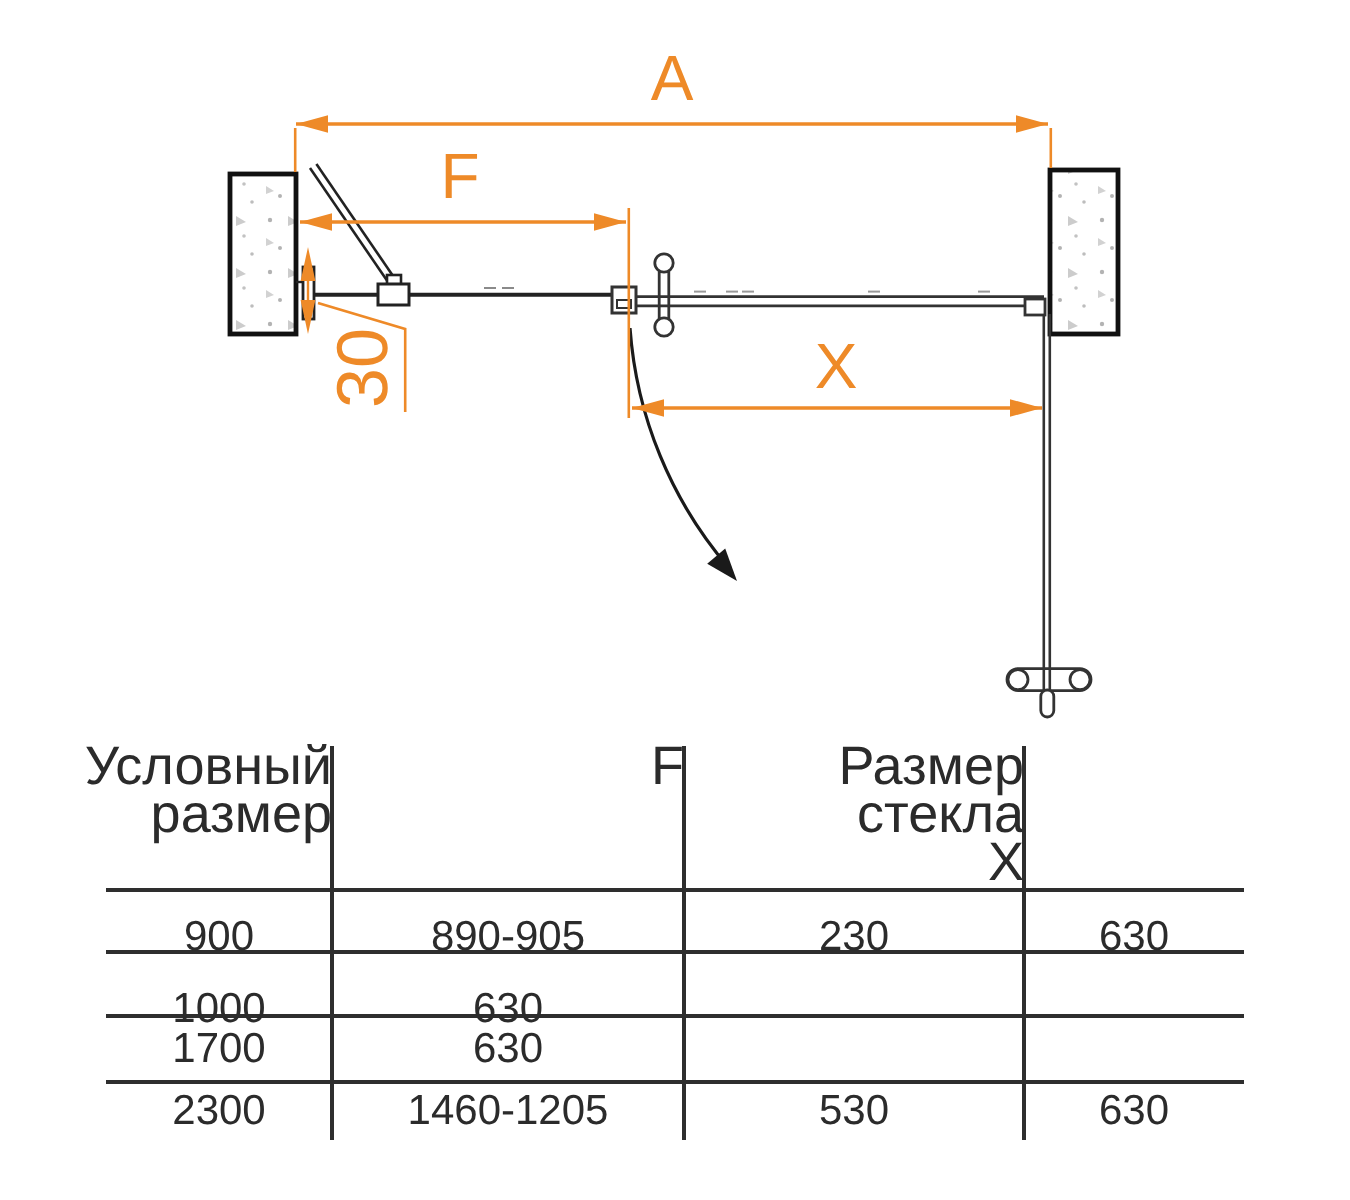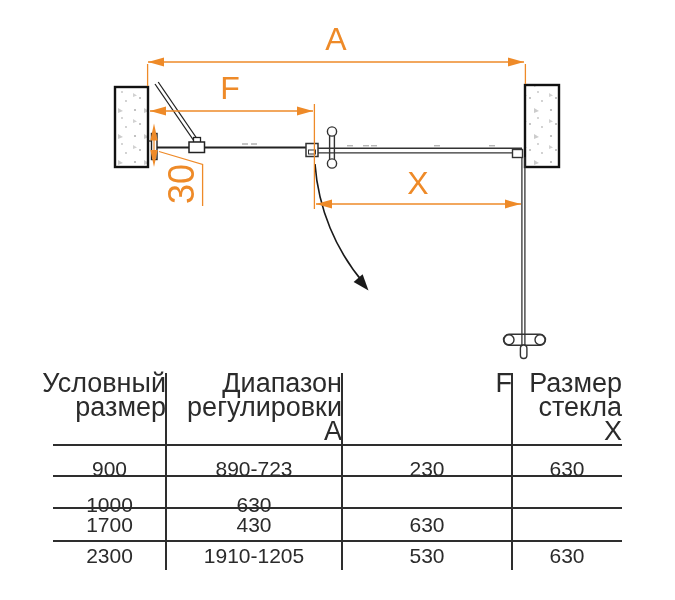--- a/index.html
+++ b/index.html
@@ -126,58 +126,52 @@
     </g>
   </svg>
 
   <div class="spec-table">
     <div class="thead">
       <div class="th">
         <div>Условный</div>
         <div>размер</div>
       </div>
       <div class="th">
-        <div>Диапазон</div>
-        <div>регулировки</div>
-        <div>А</div>
-      </div>
-      <div class="th">
         <div>F</div>
       </div>
       <div class="th">
         <div>Размер</div>
         <div>стекла</div>
         <div>X</div>
       </div>
     </div>
 
     <div class="vline" style="left:112.2px"></div>
     <div class="vline" style="left:288.2px"></div>
     <div class="vline" style="left:458.2px"></div>
 
     <div class="hline" style="top:75px"></div>
     <div class="hline" style="top:106px"></div>
     <div class="hline" style="top:138px"></div>
     <div class="hline" style="top:171px"></div>
 
     <div class="trow" style="top:77px;height:45px">
       <div class="td">900</div>
-      <div class="td">890-723</div>
+      <div class="td">890-905</div>
       <div class="td">230</div>
       <div class="td">630</div>
     </div>
     <div class="trow" style="top:124px;height:16px">
       <div class="td">1000</div>
       <div class="td">630</div>
     </div>
     <div class="trow" style="top:140px;height:31px">
       <div class="td">1700</div>
-      <div class="td">430</div>
       <div class="td">630</div>
     </div>
     <div class="trow" style="top:173px;height:28px">
       <div class="td">2300</div>
-      <div class="td">1910-1205</div>
+      <div class="td">1460-1205</div>
       <div class="td">530</div>
       <div class="td">630</div>
     </div>
   </div>
 </div>
 
 </body></html>

